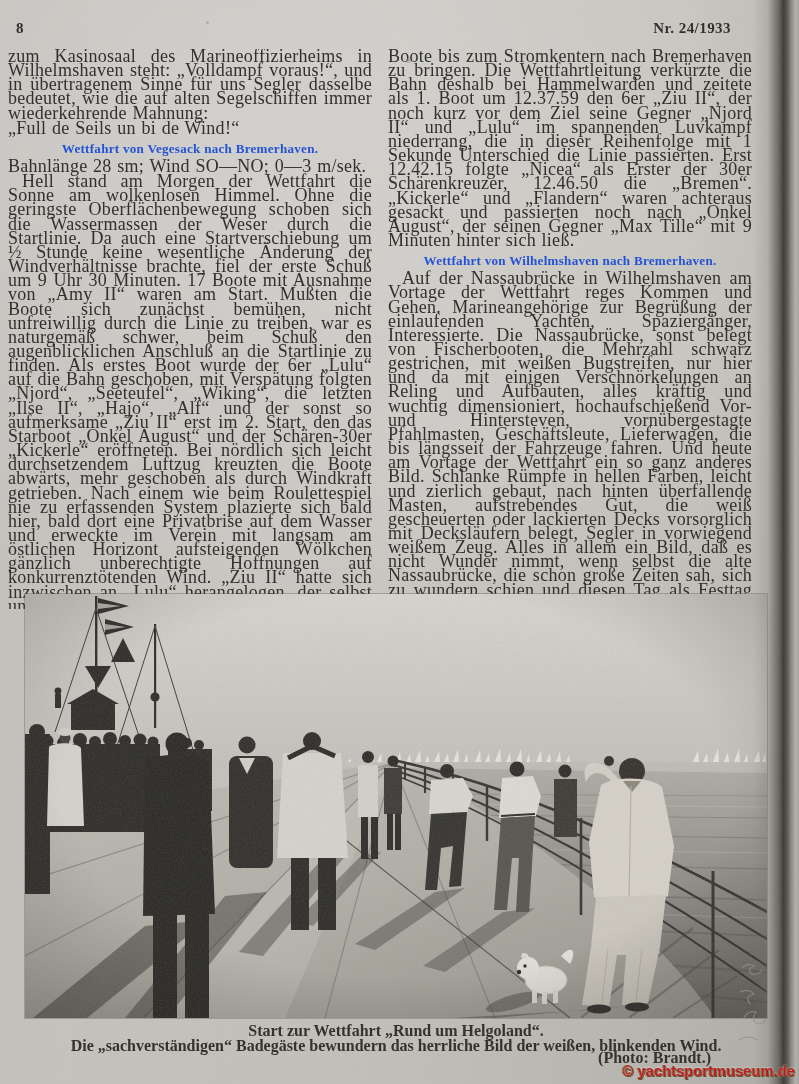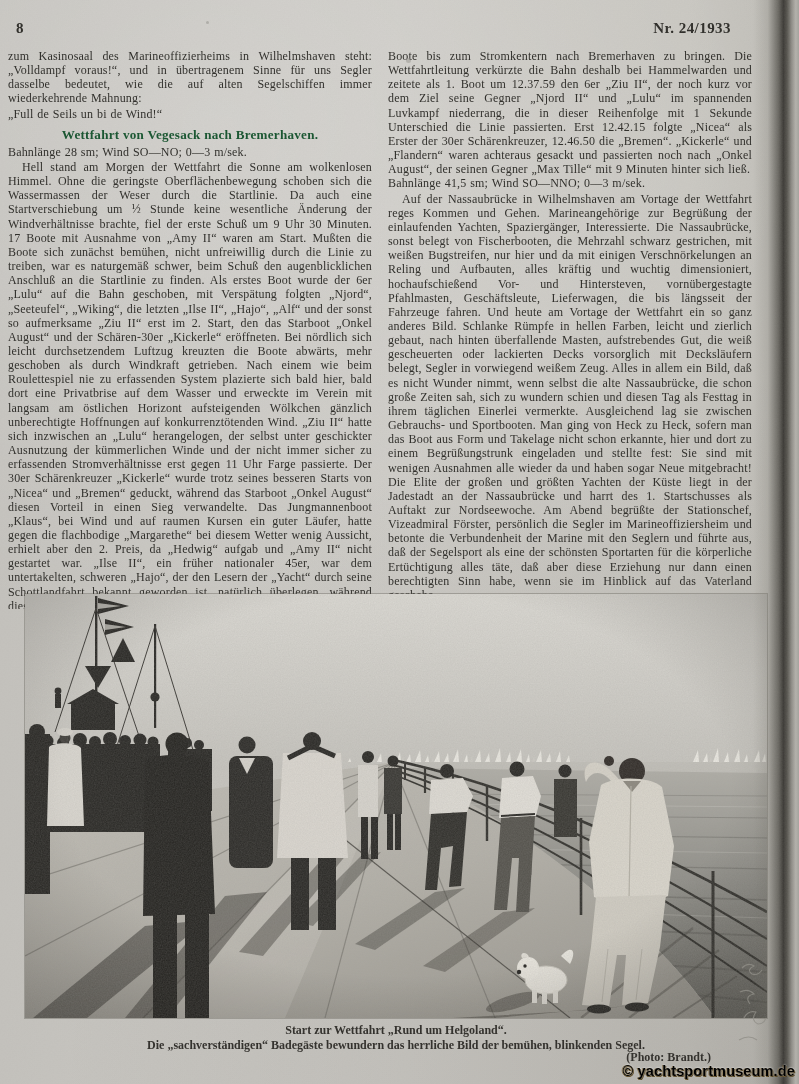--- a/index.html
+++ b/index.html
@@ -14,36 +14,36 @@
   }
   .hdr{position:absolute;top:20px;left:0;width:755px;font-weight:700;font-size:15px;}
   .hdr .pn{position:absolute;left:16px;top:0;}
   .hdr .iss{position:absolute;right:24px;top:0;letter-spacing:.03em;}
   .cols{
     position:absolute;top:49px;left:8px;width:745px;height:560px;
     display:flex;gap:16px;overflow:hidden;
   }
   .col{width:364px;flex:0 0 364px;}
   .col p{
-    margin:0;text-align:justify;font-size:12px;line-height:14.15px;
+    margin:0;text-align:justify;font-size:18px;line-height:14.15px;
     letter-spacing:.015em;word-spacing:.05em;hyphens:auto;
   }
   .col p.ind{text-indent:14px;}
   .motto{text-align:center;margin:1px 0 5px !important;}
-  .hline{font-size:13.1px;font-weight:700;text-align:center;margin:6px 0 2px;letter-spacing:.02em;color:#14532d;}
+  .hline{font-size:13.1px;font-weight:700;text-align:center;margin:6px 0 2px;letter-spacing:.02em;color:#1d4ed8;}
   .course{text-align:left;margin:0 0 1px !important;}
   .photo-wrap{position:absolute;left:25px;top:594px;width:742px;height:424px;outline:1px solid rgba(80,78,70,.35);z-index:3;background:#c9c7c1;}
-  .caption{position:absolute;left:25px;top:1023px;width:742px;z-index:3;font-size:12px;font-weight:700;color:#2e2c28;line-height:15px;}
+  .caption{position:absolute;left:25px;top:1023px;width:742px;z-index:3;font-size:16px;font-weight:700;color:#2e2c28;line-height:15px;}
   .caption .l1{text-align:center;}
   .caption .l2{text-align:center;position:relative;padding-right:0;}
   .caption .credit{position:absolute;right:56px;top:12px;font-weight:700;}
   .watermark{
     position:absolute;right:4px;bottom:5px;z-index:40;
     font-family:"Liberation Sans","DejaVu Sans",sans-serif;font-weight:700;font-size:14.5px;letter-spacing:.01em;
-    color:#000000;
+    color:#b91c1c;
     text-shadow:0 0 2px rgba(255,255,255,.95), 1px 1px 0 #43300a, -1px 0 0 rgba(90,62,12,.8), 0 1px 0 #5a430e;
   }
   .spine{
     position:absolute;right:0;top:0;width:46px;height:1084px;z-index:10;pointer-events:none;
     background:linear-gradient(to right,
       rgba(140,138,130,0) 0%, rgba(110,108,100,.22) 32%,
       #6a6862 55%, #3b3935 66%, #55534d 74%,
       #8f8d87 84%, #b4b2ac 93%, #a5a39d 100%);
   }
   .speck{position:absolute;border-radius:50%;background:#96948e;z-index:4;}
@@ -64,21 +64,21 @@
 <div class="cols">
   <div class="col">
     <p>zum Kasinosaal des Marineoffizierheims in Wilhelmshaven steht: „Volldampf voraus!“, und in übertragenem Sinne für uns Segler dasselbe bedeutet, wie die auf alten Segelschiffen immer wiederkehrende Mahnung:</p>
     <p class="motto">„Full de Seils un bi de Wind!“</p>
     <div class="hline">Wettfahrt von Vegesack nach Bremerhaven.</div>
     <p class="course">Bahnlänge 28 sm; Wind SO—NO; 0—3 m/sek.</p>
     <p class="ind">Hell stand am Morgen der Wettfahrt die Sonne am wolkenlosen Himmel. Ohne die geringste Oberflächenbewegung schoben sich die Wassermassen der Weser durch die Startlinie. Da auch eine Startverschiebung um ½ Stunde keine wesentliche Änderung der Windverhältnisse brachte, fiel der erste Schuß um 9 Uhr 30 Minuten. 17 Boote mit Ausnahme von „Amy II“ waren am Start. Mußten die Boote sich zunächst bemühen, nicht unfreiwillig durch die Linie zu treiben, war es naturgemäß schwer, beim Schuß den augenblicklichen Anschluß an die Startlinie zu finden. Als erstes Boot wurde der 6er „Lulu“ auf die Bahn geschoben, mit Verspätung folgten „Njord“, „Seeteufel“, „Wiking“, die letzten „Ilse II“, „Hajo“, „Alf“ und der sonst so aufmerksame „Ziu II“ erst im 2. Start, den das Starboot „Onkel August“ und der Schären-30er „Kickerle“ eröffneten. Bei nördlich sich leicht durchsetzendem Luftzug kreuzten die Boote abwärts, mehr geschoben als durch Windkraft getrieben. Nach einem wie beim Roulettespiel nie zu erfassenden System plazierte sich bald hier, bald dort eine Privatbrise auf dem Wasser und erweckte im Verein mit langsam am östlichen Horizont aufsteigenden Wölkchen gänzlich unberechtigte Hoffnungen auf konkurrenztötenden Wind. „Ziu II“ hatte sich inzwischen an „Lulu“ herangelogen, der selbst unter geschickter Ausnutzung der kümmerlichen Winde und der nicht immer sicher zu erfassenden Stromverhältnisse erst gegen 11 Uhr Farge passierte. Der 30er Schärenkreuzer „Kickerle“ wurde trotz seines besseren Starts von „Nicea“ und „Bremen“ geduckt, während das Starboot „Onkel August“ diesen Vorteil in einen Sieg verwandelte. Das Jungmannenboot „Klaus“, bei Wind und auf raumen Kursen ein guter Läufer, hatte gegen die flachbodige „Margarethe“ bei diesem Wetter wenig Aussicht, erhielt aber den 2. Preis, da „Hedwig“ aufgab und „Amy II“ nicht gestartet war. „Ilse II“, ein früher nationaler 45er, war dem untertakelten, schweren „Hajo“, der den Lesern der „Yacht“ durch seine Schottlandfahrt bekannt geworden ist, natürlich überlegen, während dieser wiederum dem sonst sehr gewandten „Alf“ den 2. Preis nahm. Infolge der anhaltenden Flaute bestand keinerlei Aussicht, sämtliche</p>
   </div>
   <div class="col">
     <p>Boote bis zum Stromkentern nach Bremerhaven zu bringen. Die Wettfahrtleitung verkürzte die Bahn deshalb bei Hammelwarden und zeitete als 1. Boot um 12.37.59 den 6er „Ziu II“, der noch kurz vor dem Ziel seine Gegner „Njord II“ und „Lulu“ im spannenden Luvkampf niederrang, die in dieser Reihenfolge mit 1 Sekunde Unterschied die Linie passierten. Erst 12.42.15 folgte „Nicea“ als Erster der 30er Schärenkreuzer, 12.46.50 die „Bremen“. „Kickerle“ und „Flandern“ waren achteraus gesackt und passierten noch nach „Onkel August“, der seinen Gegner „Max Tille“ mit 9 Minuten hinter sich ließ.</p>
-    <p class="course">Bahnlänge 41,5 sm; Wind SO—NNO; 0—3 m/sek.</p>
+    <div class="hline">Wettfahrt von Wilhelmshaven nach Bremerhaven.</div>
     <p class="ind">Auf der Nassaubrücke in Wilhelmshaven am Vortage der Wettfahrt reges Kommen und Gehen. Marineangehörige zur Begrüßung der einlaufenden Yachten, Spaziergänger, Interessierte. Die Nassaubrücke, sonst belegt von Fischerbooten, die Mehrzahl schwarz gestrichen, mit weißen Bugstreifen, nur hier und da mit einigen Verschnörkelungen an Reling und Aufbauten, alles kräftig und wuchtig dimensioniert, hochaufschießend Vor- und Hintersteven, vornübergestagte Pfahlmasten, Geschäftsleute, Lieferwagen, die bis längsseit der Fahrzeuge fahren. Und heute am Vortage der Wettfahrt ein so ganz anderes Bild. Schlanke Rümpfe in hellen Farben, leicht und zierlich gebaut, nach hinten überfallende Masten, aufstrebendes Gut, die weiß gescheuerten oder lackierten Decks vorsorglich mit Decksläufern belegt, Segler in vorwiegend weißem Zeug. Alles in allem ein Bild, daß es nicht Wunder nimmt, wenn selbst die alte Nassaubrücke, die schon große Zeiten sah, sich zu wundern schien und diesen Tag als Festtag in ihrem täglichen Einerlei vermerkte. Ausgleichend lag sie zwischen Gebrauchs- und Sportbooten. Man ging von Heck zu Heck, sofern man das Boot aus Form und Takelage nicht schon erkannte, hier und dort zu einem Begrüßungstrunk eingeladen und stellte fest: Sie sind mit wenigen Ausnahmen alle wieder da und haben sogar Neue mitgebracht! Die Elite der großen und größten Yachten der Küste liegt in der Jadestadt an der Nassaubrücke und harrt des 1. Startschusses als Auftakt zur Nordseewoche. Am Abend begrüßte der Stationschef, Vizeadmiral Förster, persönlich die Segler im Marineoffiziersheim und betonte die Verbundenheit der Marine mit den Seglern und führte aus, daß der Segelsport als eine der schönsten Sportarten für die körperliche Ertüchtigung alles täte, daß aber diese Erziehung nur dann einen berechtigten Sinn habe, wenn sie im Hinblick auf das Vaterland geschehe.</p>
   </div>
 </div>
 
 <div class="photo-wrap">
 <svg width="742" height="424" viewBox="0 0 742 424" xmlns="http://www.w3.org/2000/svg">
   <defs>
     <linearGradient id="sky" x1="0" y1="0" x2="0" y2="1">
       <stop offset="0" stop-color="#dddbd5"></stop>
           <stop offset="1" stop-color="#c7c5bf"></stop>
@@ -335,21 +335,21 @@
   </g>
 
   <rect x="0" y="0" width="742" height="424" fill="url(#vig)"></rect>
   <rect x="0" y="0" width="742" height="424" filter="url(#grainF)" opacity="0.45"></rect>
 </svg>
 </div>
 
 <div class="caption">
   <div class="l1">Start zur Wettfahrt „Rund um Helgoland“.</div>
   <div class="l2">
-    <span>Die „sachverständigen“ Badegäste bewundern das herrliche Bild der bemühen, blinkenden Segel.</span>
+    <span>Die „sachverständigen“ Badegäste bewundern das herrliche Bild der weißen, blinkenden Wind.</span>
     <span class="credit">(Photo: Brandt.)</span>
   </div>
 </div>
 
 <div class="spine"></div>
 
 <svg class="scribble" style="left:736px;top:958px" width="34" height="92" viewBox="0 0 34 92">
   <g stroke="#8f8d86" stroke-width="1.1" fill="none" opacity="0.8">
     <path d="M6,10 q6,-6 12,-2 q-8,4 -2,8 q6,2 10,-4"></path>
     <path d="M4,34 q8,-4 14,2 q-10,2 -4,10"></path>

